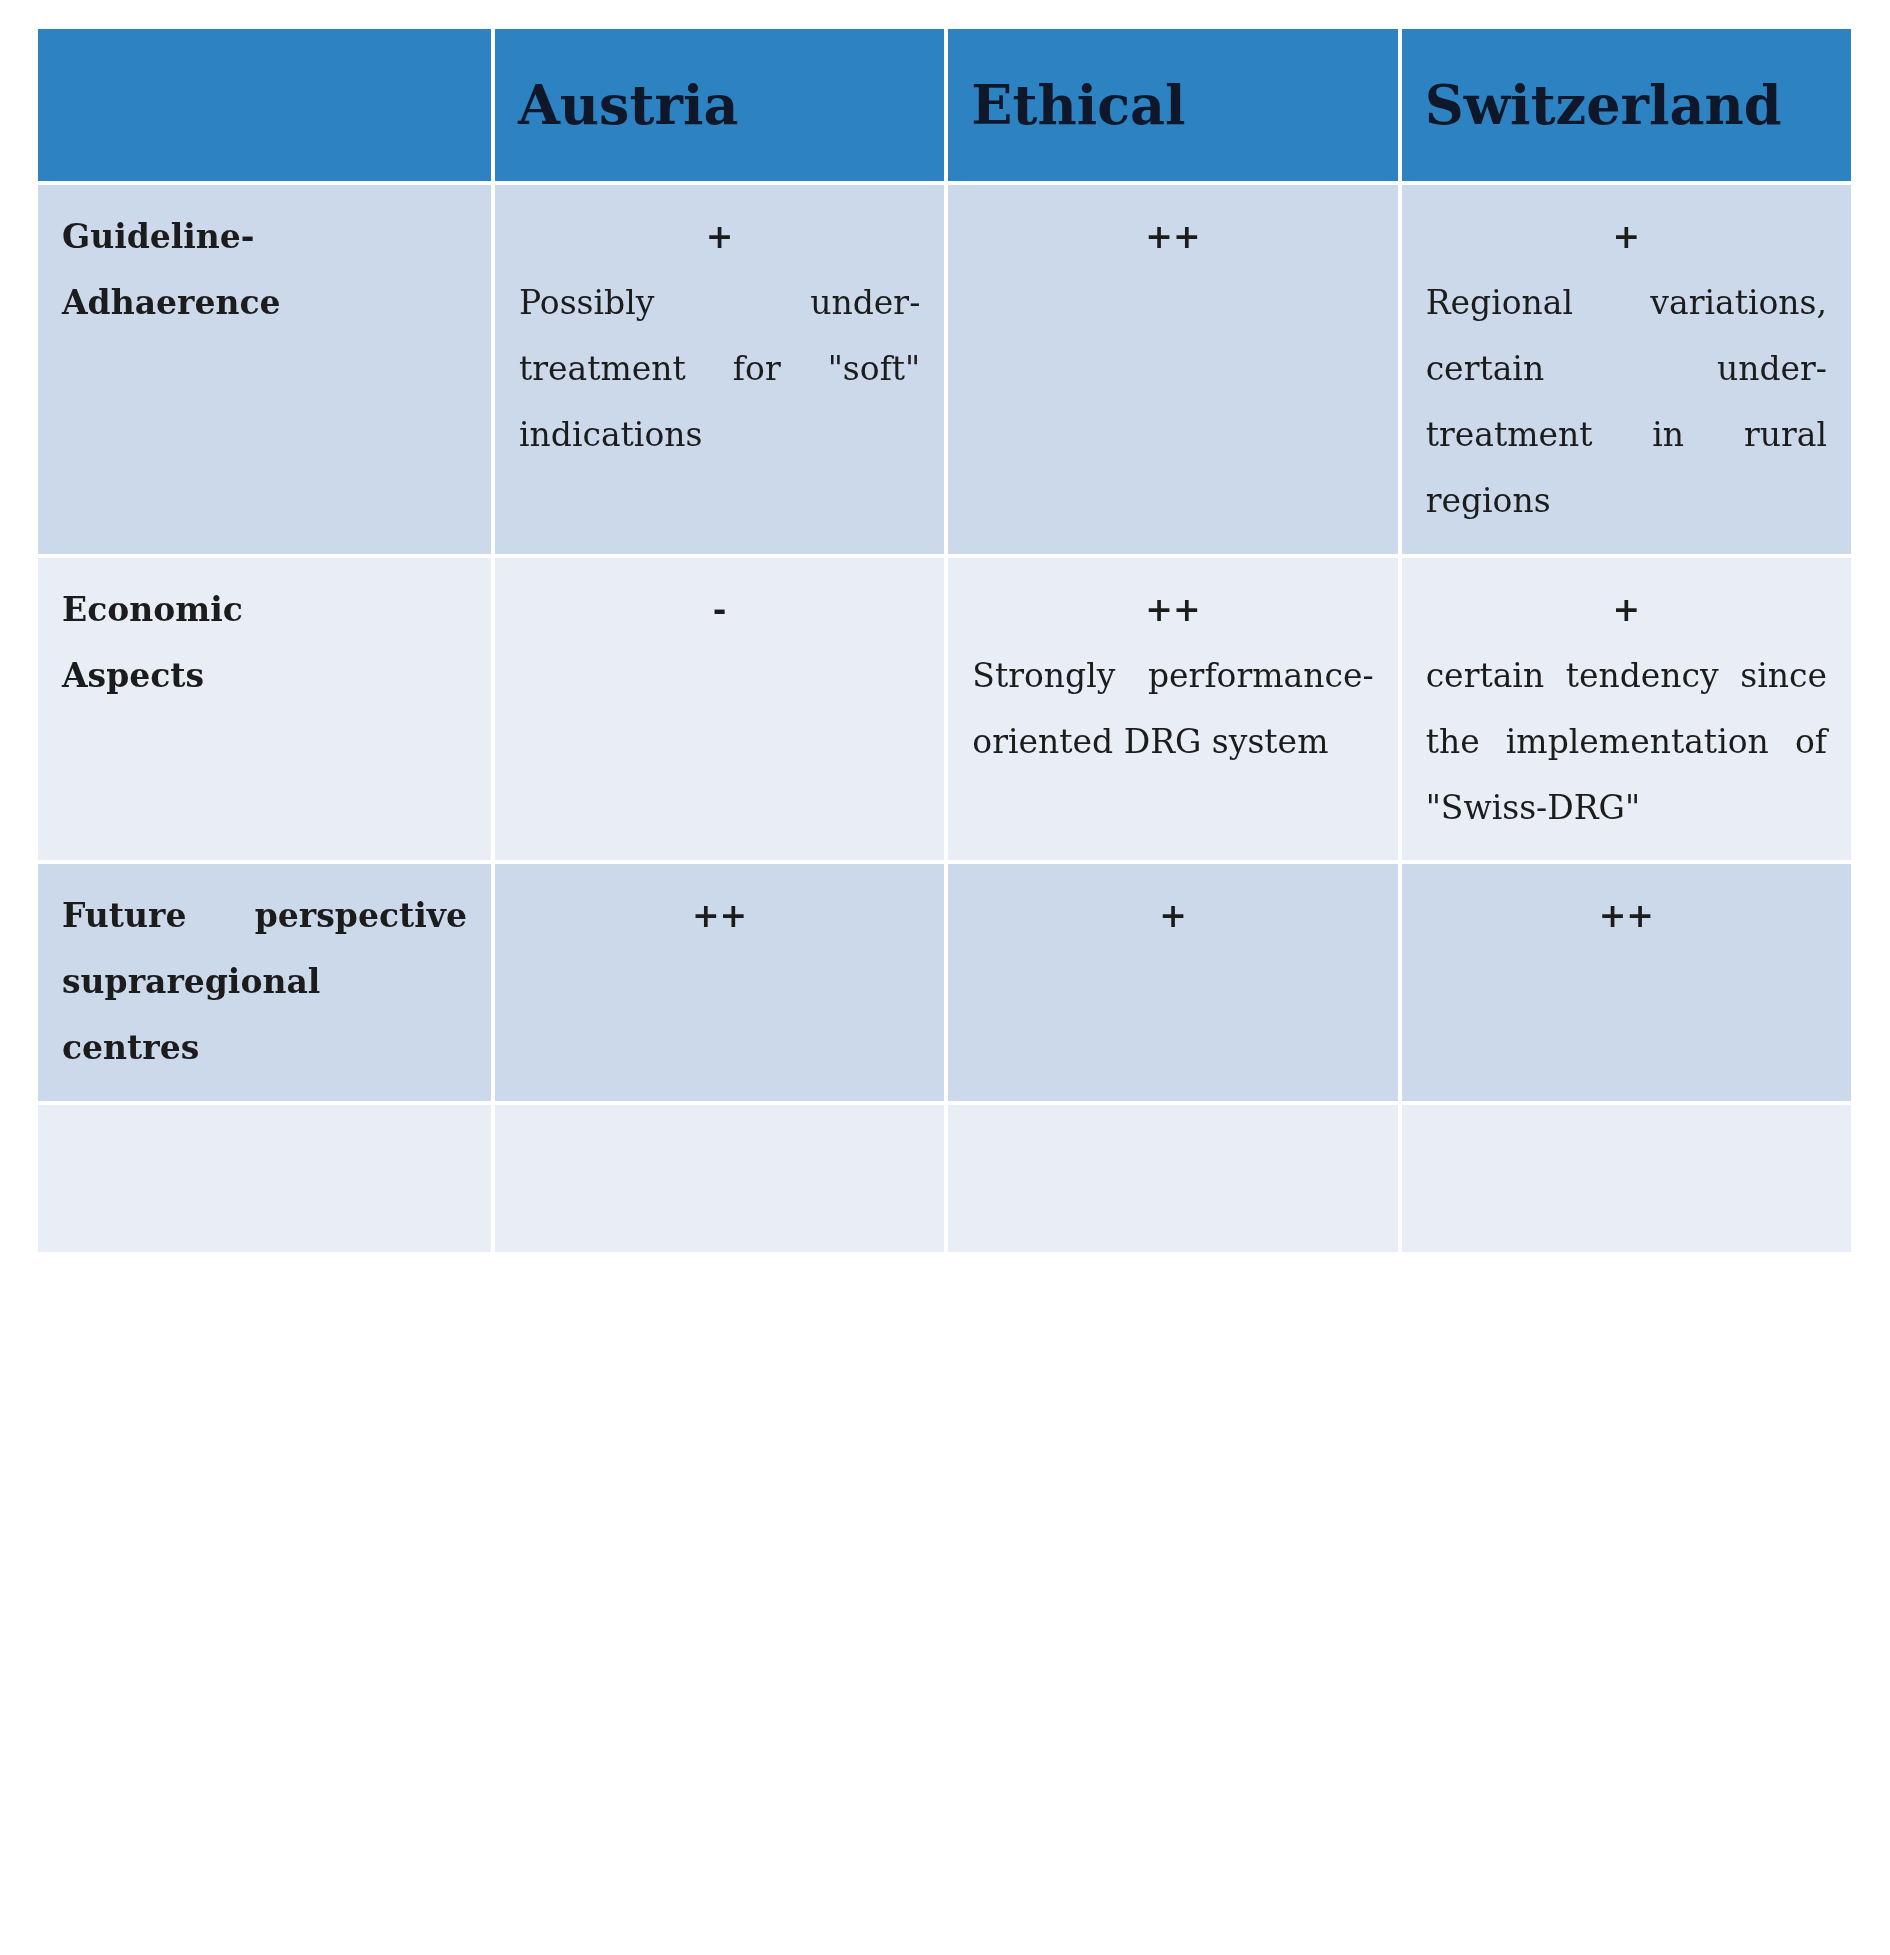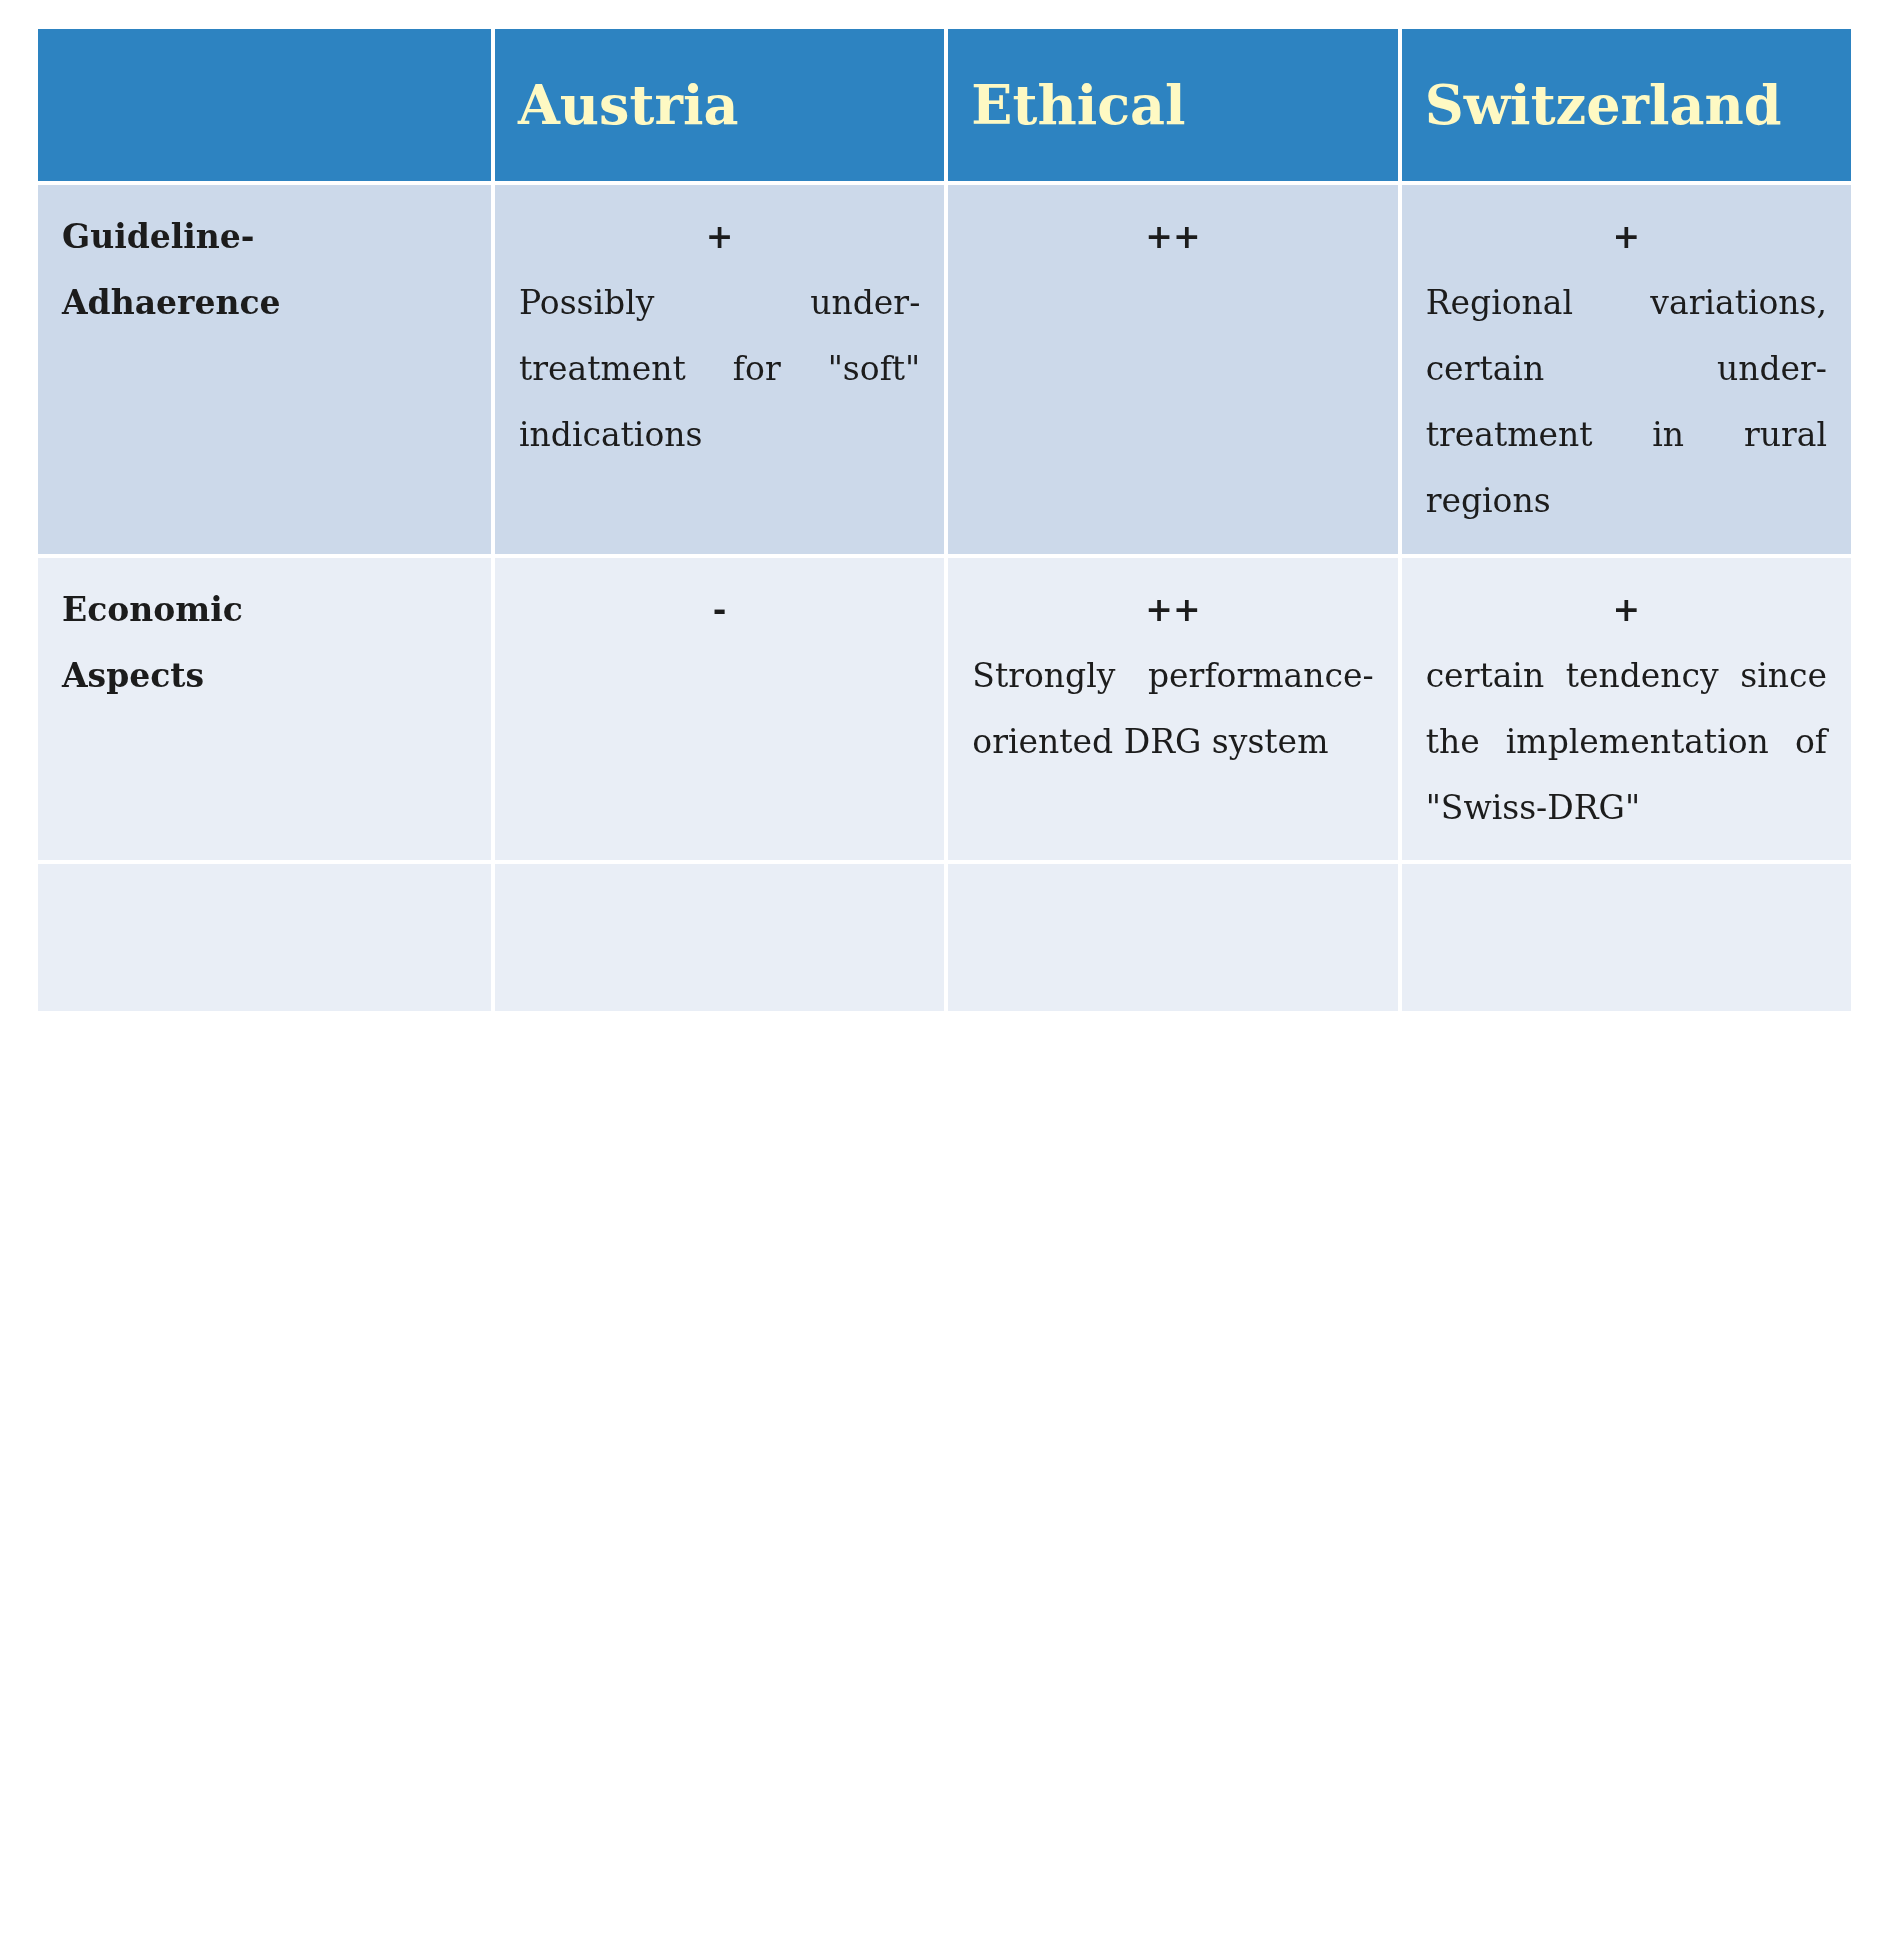--- a/index.html
+++ b/index.html
@@ -21,21 +21,21 @@
     width: 1821px;
     border-collapse: separate;
     border-spacing: 4.1px;
     table-layout: fixed;
   }
   col.c0 { width: 25.1%; }
   col.c1, col.c2, col.c3 { width: 24.9%; }
 
   thead th {
     background: #2d83c1;
-    color: #fef9c3;
+    color: #0f172a;
     font-size: 54px;
     font-weight: bold;
     text-align: left;
     vertical-align: middle;
     padding: 18.4px 23px;
     height: 152px;
   }
   tbody td {
     vertical-align: top;
     font-size: 33px;
@@ -113,20 +113,35 @@
           <div class="note">Strongly performance-oriented DRG system</div>
         </td>
         <td>
           <div class="rating">+</div>
           <div class="note">certain tendency since the implementation of "Swiss-DRG"</div>
         </td>
       </tr>
 
 
 
+      <tr class="dark r5">
+        <td class="label">Future perspective supraregional centres</td>
+        <td>
+          <div class="rating">++</div>
+          <div class="note"></div>
+        </td>
+        <td>
+          <div class="rating">+</div>
+          <div class="note"></div>
+        </td>
+        <td>
+          <div class="rating">++</div>
+          <div class="note"></div>
+        </td>
+      </tr>
 
       <tr class="light r6">
         <td></td>
         <td></td>
         <td></td>
         <td></td>
       </tr>
 
     </tbody>
   </table>

